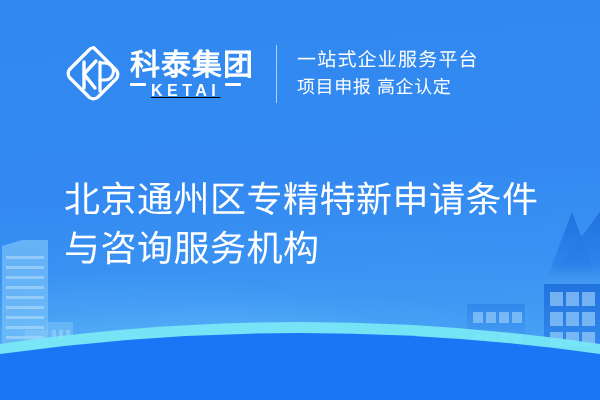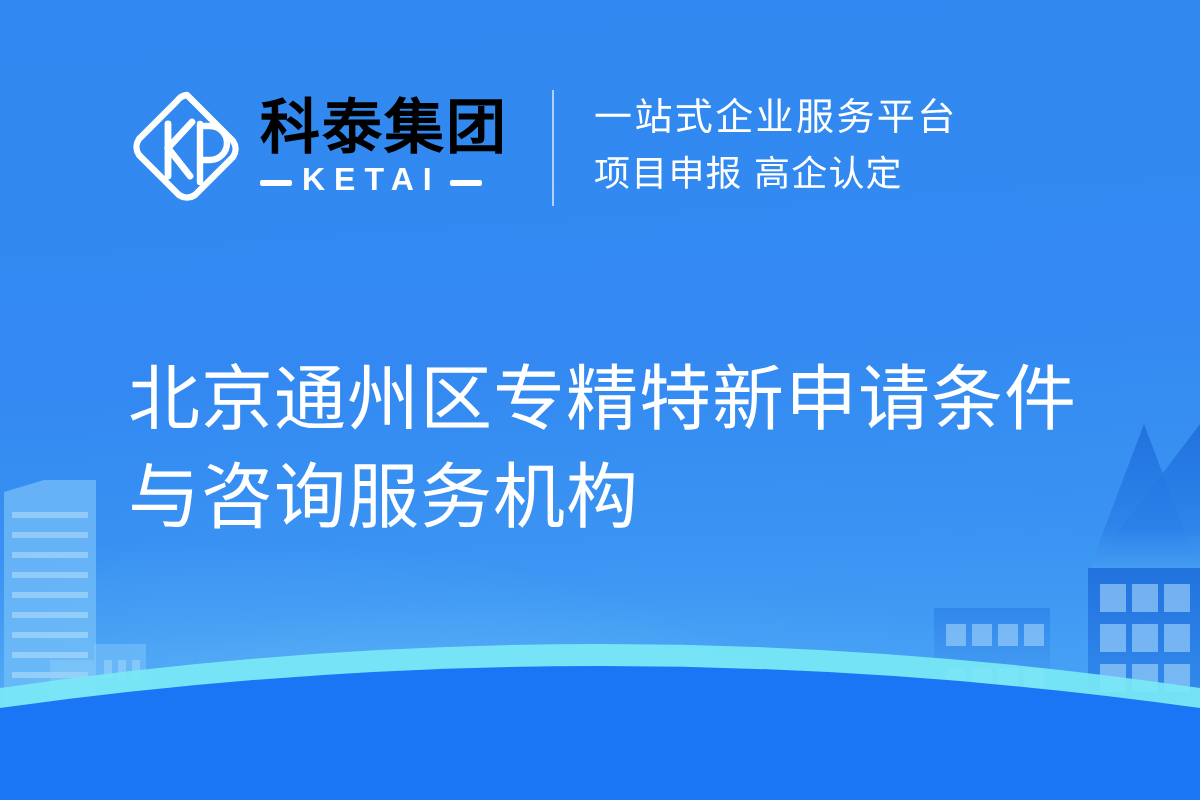--- a/index.html
+++ b/index.html
@@ -79,30 +79,31 @@
   }
   .logo-words {
     margin-left: 6px;
     display: flex;
     flex-direction: column;
     align-items: stretch;
   }
   .logo-cn {
     font-size: 30px;
     font-weight: bold;
-    color: #000000;
+    color: #ffffff;
     letter-spacing: 1px;
     line-height: 1.06;
     white-space: nowrap;
   }
   .logo-en-row {
     display: flex;
-    align-items: center;
+    align-items: flex-start;
     gap: 5px;
     margin-top: 3px;
+    text-decoration: underline;
   }
   .logo-rule {
     height: 3px;
     width: 16px;
     background: #ffffff;
     border-radius: 1px;
     flex: 0 0 auto;
   }
   .logo-en {
     font-size: 16px;

